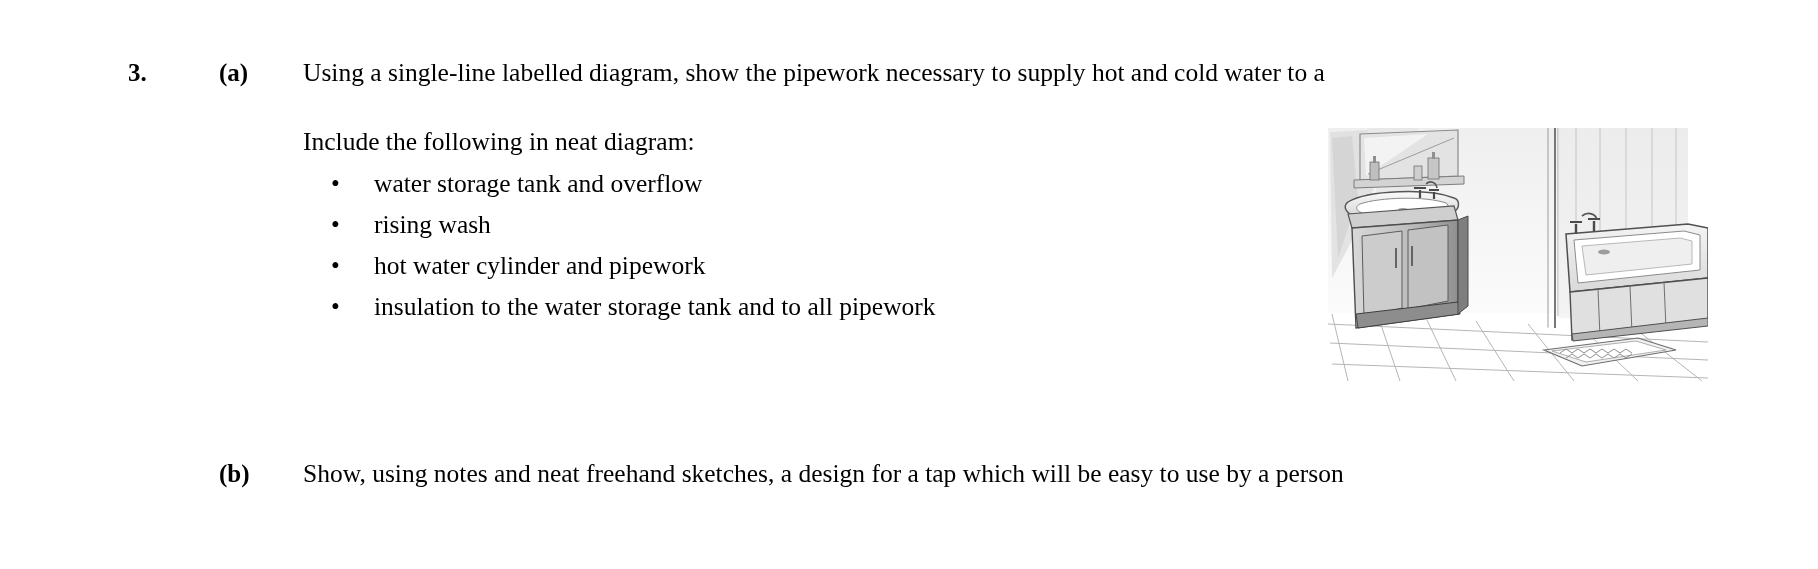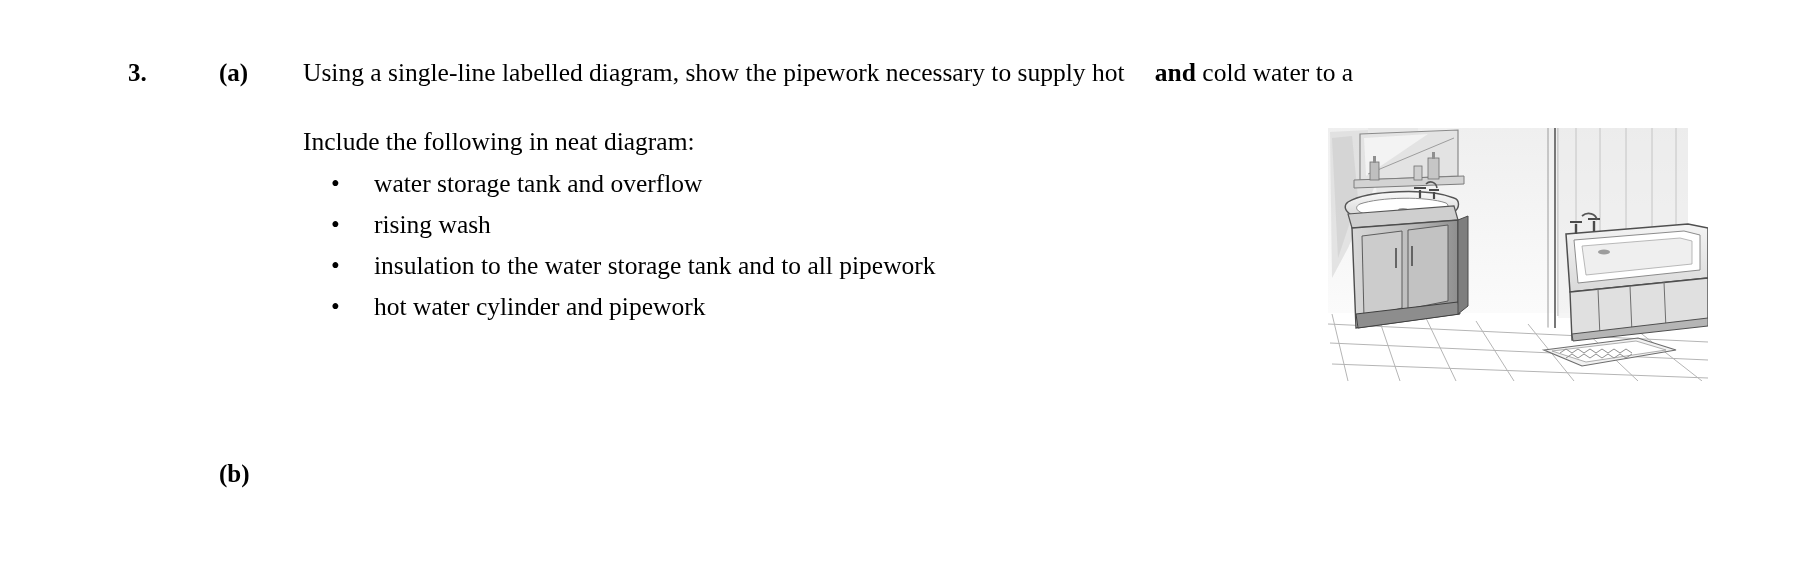--- a/index.html
+++ b/index.html
@@ -81,21 +81,21 @@
     line-height: 41px;
     white-space: nowrap;
   }
   ul.bullets li::before {
     content: "\2022";
     position: absolute;
     left: 24px;
     top: 0;
     font-size: 25px;
   }
-  b.inline-bold { font-weight: bold; margin-left: 24px; }
+  b.inline-bold { font-weight: normal; }
 
   
   .sketch {
     position: absolute;
     left: 1308px;
     top: 128px;
     width: 400px;
     height: 253px;
     overflow: hidden;
   }
@@ -116,28 +116,29 @@
       <div><span>Using a single-line labelled diagram, show the pipework necessary to supply hot </span><b class="inline-bold">and</b><span> cold water to a</span><br>
       </div>
 
       <div class="gap"></div>
 
       <div>Include the following in neat diagram:</div>
 
       <ul class="bullets">
         <li>water storage tank and overflow</li>
         <li>rising wash</li>
+        <li>hot water cylinder and pipework</li>
         <li>insulation to the water storage tank and to all pipework</li>
-        <li>hot water cylinder and pipework</li>
       </ul>
     </div>
 
     <span class="qrow part-b-label">(b)</span>
 
     <div class="qrow body-b">
+      <div>Show, using notes and neat freehand sketches, a design for a tap which will be easy to use by a person</div>
     </div>
   </div>
 
   <div class="sketch">
     <svg width="400" height="253" viewBox="0 0 400 253" xmlns="http://www.w3.org/2000/svg">
       <defs>
         <linearGradient id="wallGrad" x1="0" y1="0" x2="0" y2="1">
           <stop offset="0%" stop-color="#efefef"></stop>
           <stop offset="100%" stop-color="#fbfbfb"></stop>
         </linearGradient>

